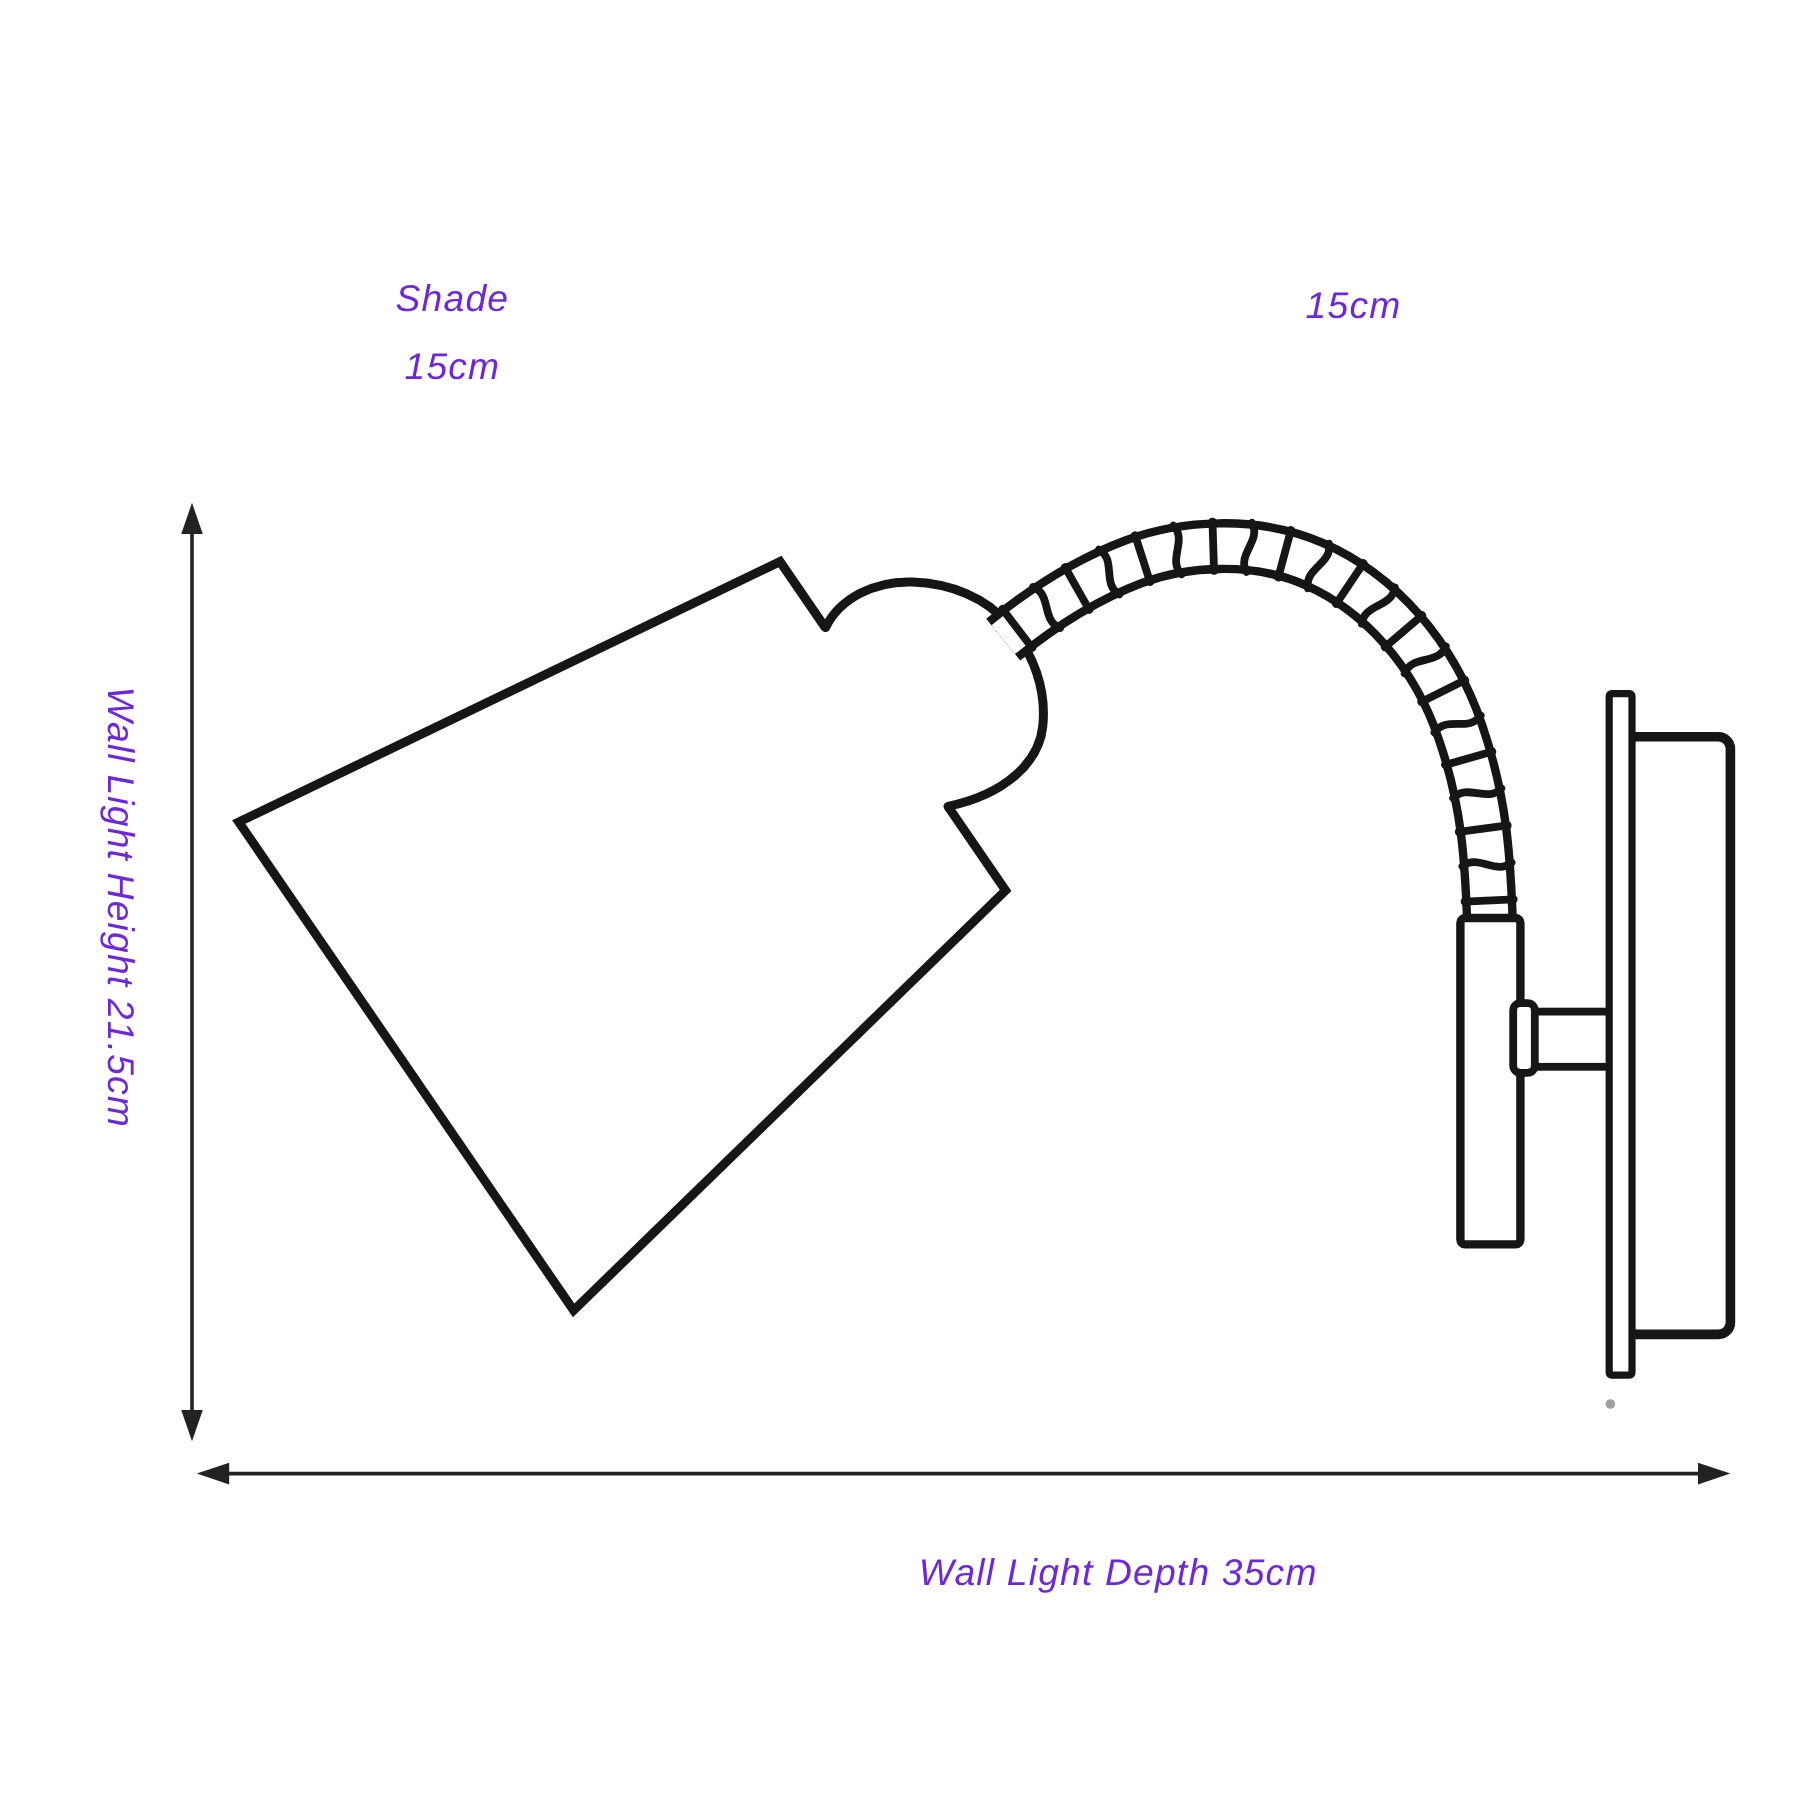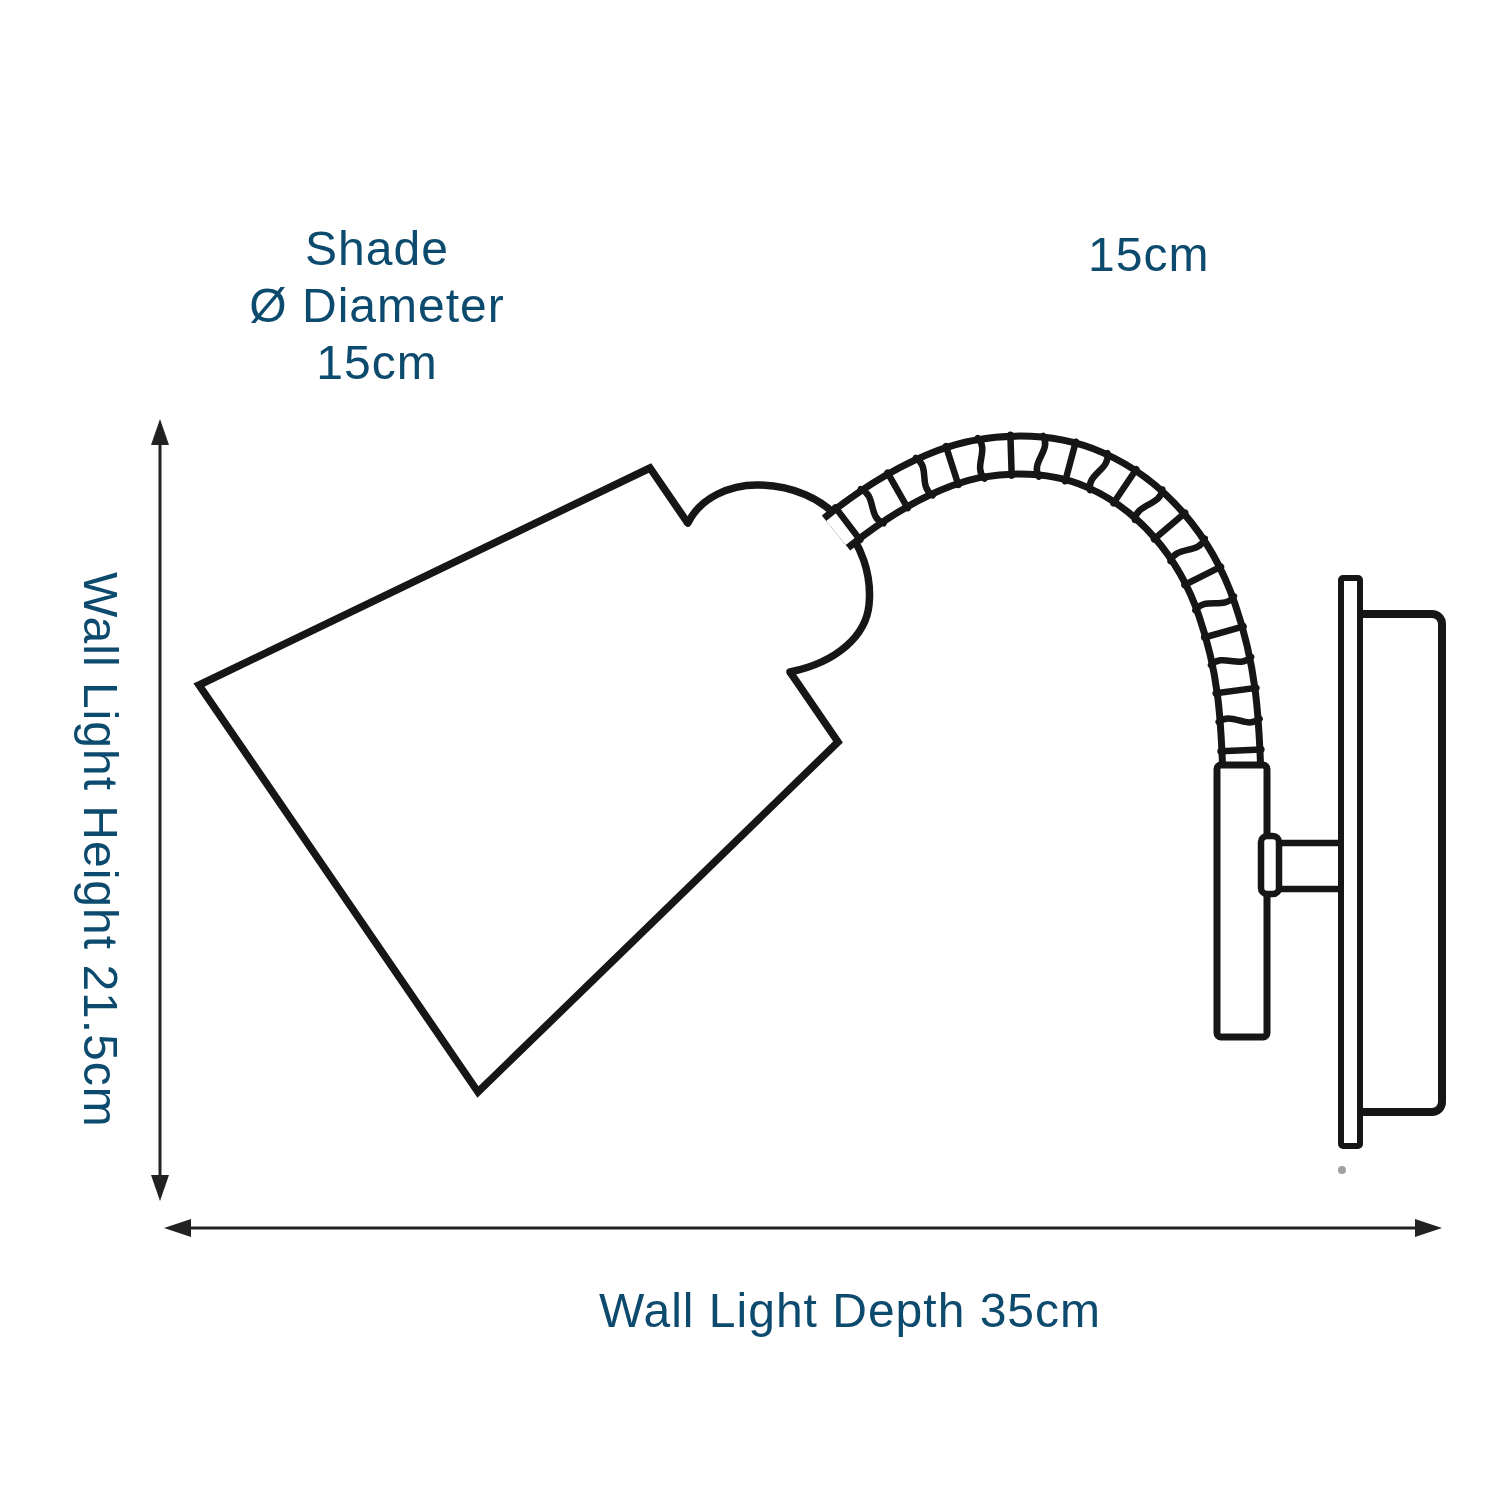--- a/index.html
+++ b/index.html
@@ -15,25 +15,26 @@
     overflow: hidden;
     font-family: "Liberation Sans", sans-serif;
     color: #1c1c1c;
   }
   .drawing {
     position: absolute;
     inset: 0;
   }
   .label {
     position: absolute;
-    font-size: 48px;
+    font-size: 31px;
     line-height: 57px;
     letter-spacing: 1px;
-    color: #0c4a6e;
+    color: #6d28d9;
     white-space: nowrap;
+    font-style: italic;
   }
   .label .line { display: block; }
   .label-shade-diameter {
     left: 177px;
     top: 220px;
     width: 400px;
     text-align: center;
   }
   .label-wall-light-width {
     left: 1088px;
@@ -41,24 +42,24 @@
     text-align: left;
   }
   .label-wall-light-height {
     left: 72px;
     top: 572px;
     height: 600px;
     writing-mode: vertical-rl;
     text-align: left;
   }
   .label-wall-light-depth {
-    left: 550px;
+    left: 498px;
     top: 1282px;
     width: 600px;
-    text-align: center;
+    text-align: right;
   }
 </style>
 </head>
 <body>
 
 <div class="stage">
 
   <svg class="drawing" viewBox="0 0 1500 1500" width="1500" height="1500" xmlns="http://www.w3.org/2000/svg">
 
     <polygon points="650,468 199,685 478,1092 838,742" fill="#ffffff" stroke="#161616" stroke-width="7.5" stroke-linejoin="miter"></polygon>
@@ -127,21 +128,20 @@
 
     <g stroke="#222222" fill="#222222">
       <line x1="186" y1="1228" x2="1420" y2="1228" stroke-width="3"></line>
       <polygon points="164,1228 191,1219 191,1237" stroke="none"></polygon>
       <polygon points="1442,1228 1415,1219 1415,1237" stroke="none"></polygon>
     </g>
   </svg>
 
   <div class="label label-shade-diameter">
     <span class="line">Shade</span>
-    <span class="line">Ø Diameter</span>
     <span class="line">15cm</span>
   </div>
 
   <div class="label label-wall-light-width">
     <span class="line">15cm</span>
   </div>
 
   <div class="label label-wall-light-height">Wall Light Height 21.5cm</div>
 
   <div class="label label-wall-light-depth">Wall Light Depth 35cm</div>

